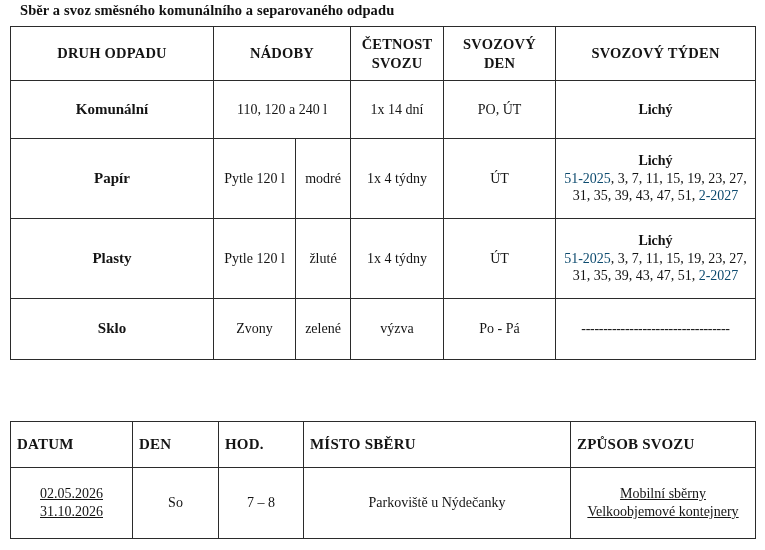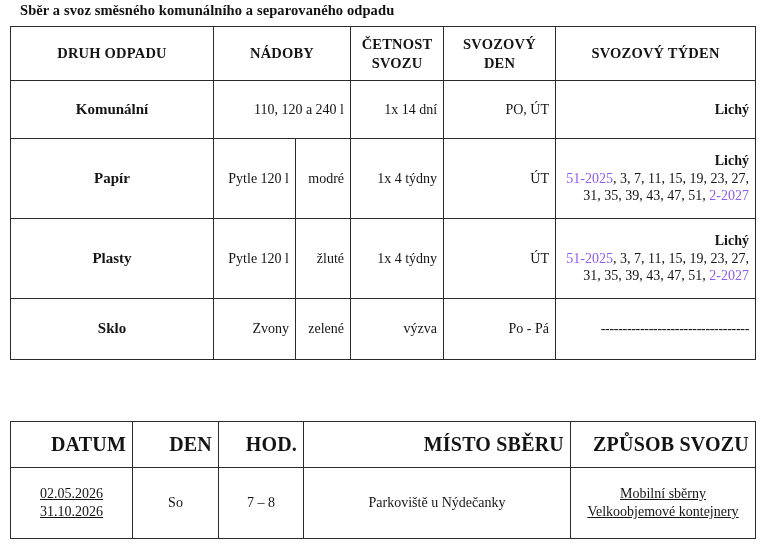--- a/index.html
+++ b/index.html
@@ -58,55 +58,55 @@
     top: 26px;
     width: 745px;
   }
   #table-waste th {
     text-align: center;
     font-weight: bold;
     font-size: 14.5px;
     letter-spacing: 0.2px;
     height: 53px;
   }
-  #table-waste td { text-align: right; }
+  #table-waste td { text-align: center; }
   #table-waste td.kind {
     text-align: center;
     font-weight: bold;
     font-size: 15px;
   }
   .row-komunalni td { height: 57px; }
   .row-papir td,
   .row-plasty td { height: 79px; }
   .row-sklo td { height: 60px; }
 
   .week-head {
     font-weight: bold;
     display: block;
   }
   .week-body { display: block; }
-  .hl { color: #8b5cf6; }
+  .hl { color: #0c4a6e; }
 
   .dashes {
     display: block;
     letter-spacing: -0.3px;
     font-size: 14px;
     white-space: nowrap;
   }
 
   
   #table-bulky {
     left: 10px;
     top: 421px;
     width: 745px;
   }
   #table-bulky th {
-    text-align: right;
-    font-weight: bold;
-    font-size: 20px;
+    text-align: left;
+    font-weight: bold;
+    font-size: 15px;
     letter-spacing: 0.2px;
     height: 45px;
   }
   #table-bulky td {
     text-align: center;
     height: 70px;
   }
   .stack { display: block; text-decoration: underline; }
 </style>
 </head>

